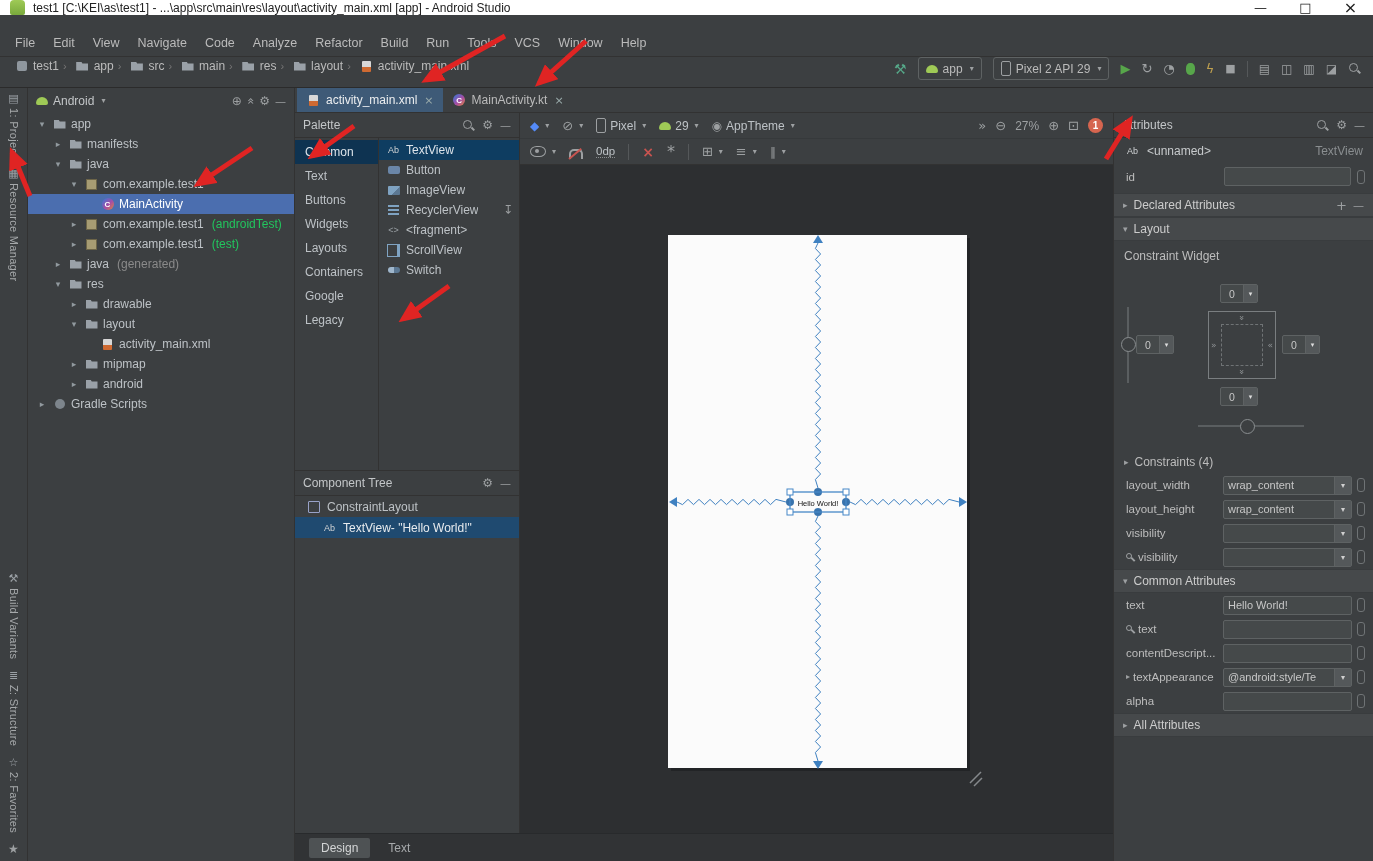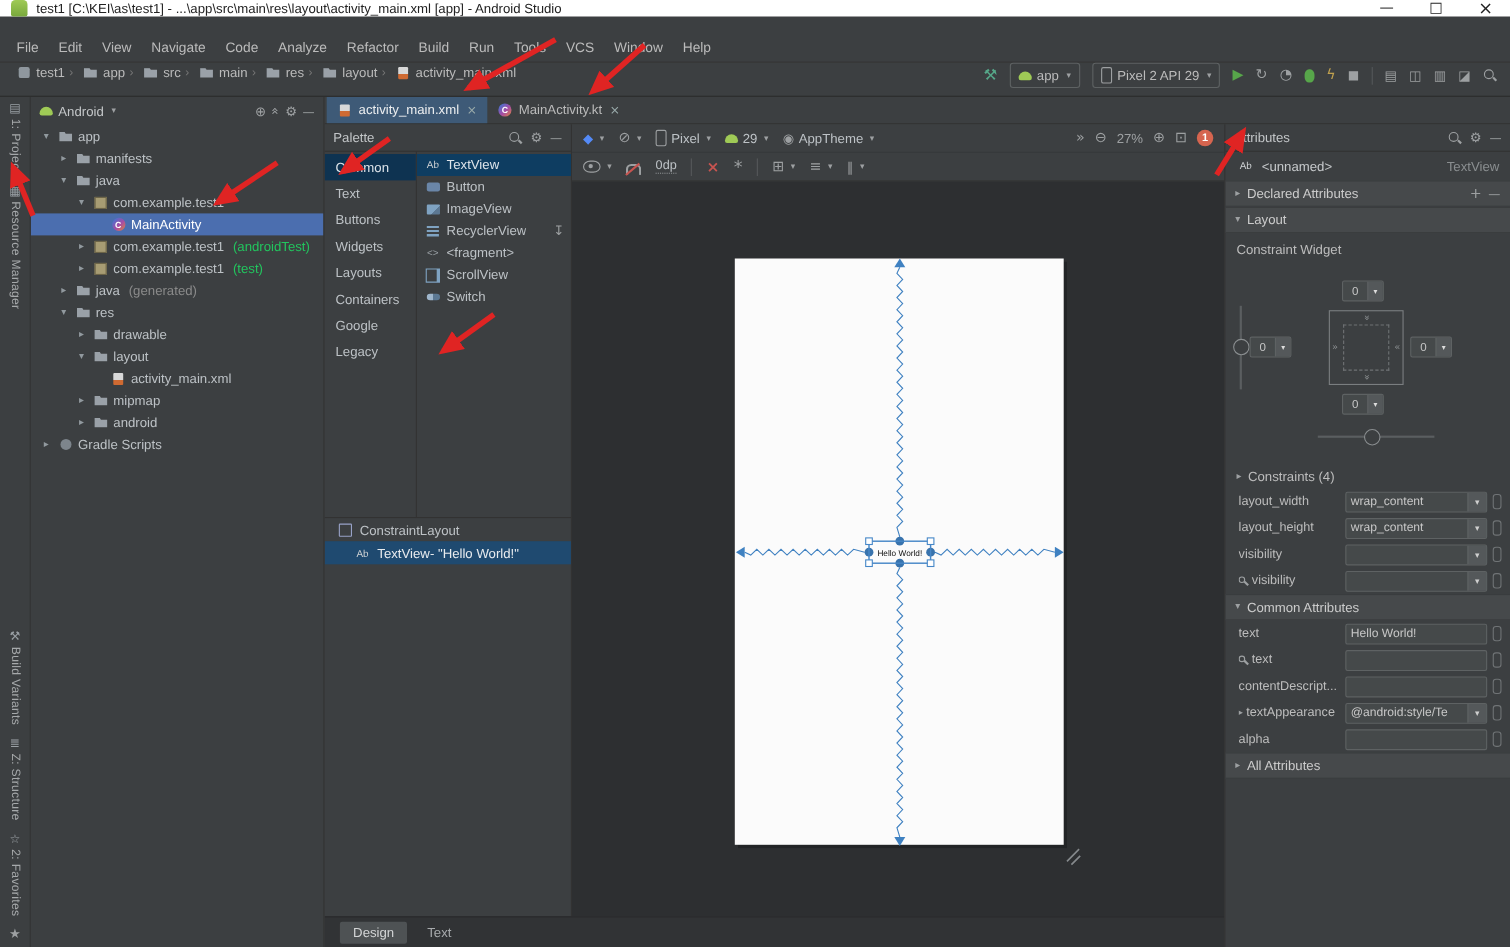--- a/index.html
+++ b/index.html
@@ -542,20 +542,26 @@
           <div class="pcomp">
             <span class="pcico pc-switch"></span>
             <span class="pclabel">Switch</span>
 
           </div>
         </div>
     </div>
   </div>
 
   <div class="comp-tree">
+    <div class="panel-header">
+      <span>Component Tree</span>
+      <span class="spacer"></span>
+      <span class="gi g-gear"></span>
+      <span class="gi g-minus"></span>
+    </div>
     <div>
 
         <div class="ct-row" style="--d: 0;">
           <span class="pcico ct-layout"></span>
           <span>ConstraintLayout</span>
         </div>
 
         <div class="ct-row selected" style="--d: 1;">
           <span class="pcico pc-textview"></span>
           <span>TextView- "Hello World!"</span>
@@ -664,20 +670,25 @@
       <span class="spacer"></span>
       <span class="ic-search"></span>
       <span class="gi g-gear"></span>
       <span class="gi g-minus"></span>
     </div>
     <div class="aw-row">
       <span class="ab-icon pcico pc-textview"></span>
       <span>&lt;unnamed&gt;</span>
       <span class="aw-type">TextView</span>
     </div>
+    <div class="id-row">
+      <span class="id-label">id</span>
+      <input class="tinput" value="" style="">
+      <span class="flag"></span>
+    </div>
     <div class="sect">
       <span class="gi g-cheve sarrow"></span>
       <span>Declared Attributes</span>
       <span class="spacer"></span>
       <span class="gi g-plus"></span>
       <span class="gi g-minus"></span>
     </div>
     <div class="sect">
       <span class="gi g-chevd sarrow"></span>
       <span>Layout</span>

